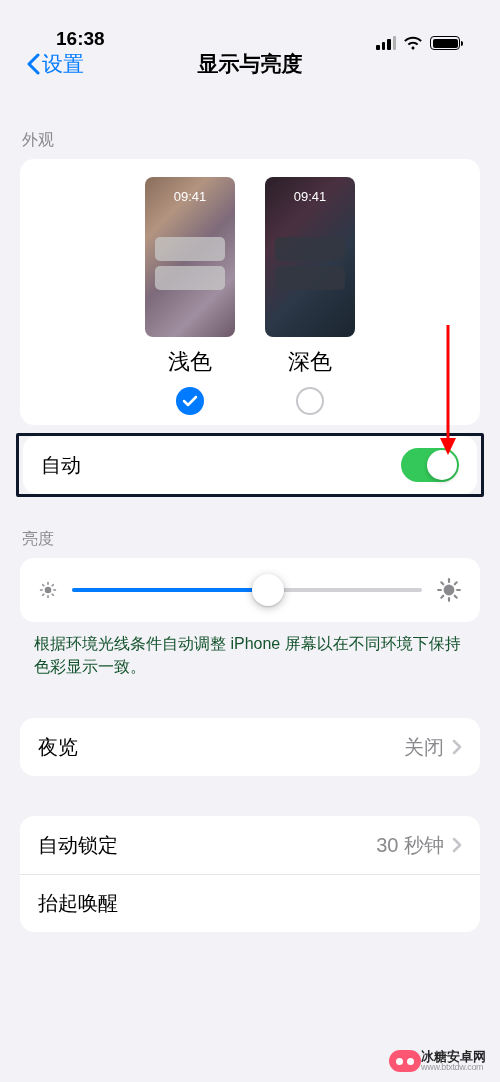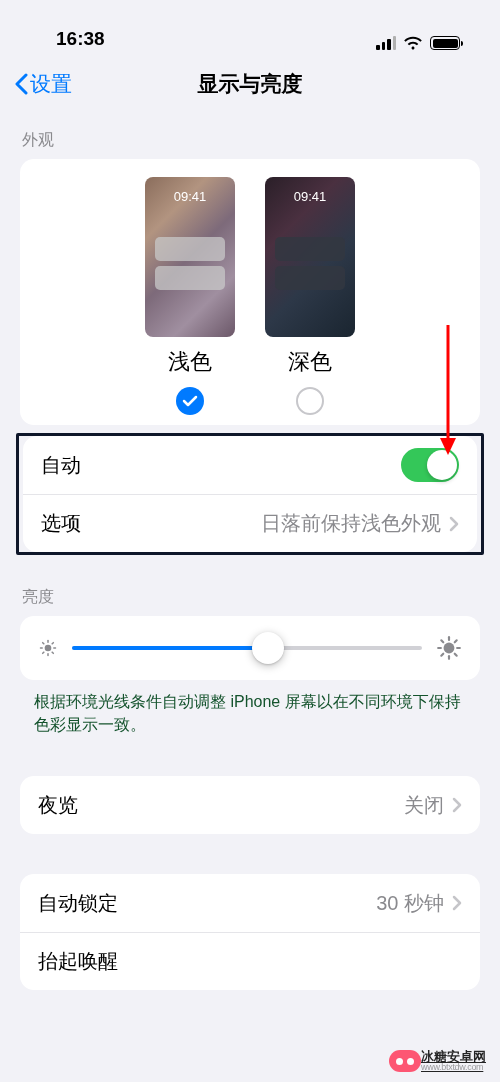--- a/index.html
+++ b/index.html
@@ -61,23 +61,23 @@
       background:#000;border-radius:0 2px 2px 0;
     }
     .battery-fill{
       position:absolute;left:1.5px;top:1.5px;bottom:1.5px;
       width:calc(100% - 3px);
       background:#000;border-radius:2px;
     }
     .nav-bar {
       height: 48px;
       display: flex;
-      align-items: flex-end;
-      position: relative;
-      padding: 0 14px;
+      align-items: flex-start;
+      position: relative;
+      padding: 0 26px;
     }
     .back-btn {
       display: flex;
       align-items: center;
       color: #007aff;
       font-size: 21px;
       gap: 2px;
     }
     .back-chevron svg{display:block}
     .nav-title {
@@ -260,21 +260,20 @@
       padding: 10px 34px 0;
       line-height: 1.45;
     }
     .watermark {
       position: absolute;
       bottom: 10px;
       right: 14px;
       display: flex;
       align-items: flex-end;
       opacity: 0.85;
-      text-decoration: underline;
     }
     .watermark-logo {
       width: 32px;
       height: 22px;
       background: #ff3b5c;
       border-radius: 11px;
       position: relative;
     }
     .watermark-logo::before,.watermark-logo::after{
       content:'';position:absolute;width:7px;height:7px;background:#fff;border-radius:50%;top:7.5px;
@@ -353,31 +352,20 @@
     </div>
   </div>
 </div>
 
 <div class="highlight-box">
   <div class="card">
     <div class="row">
       <span>自动</span>
       <div class="switch">
         <div class="switch-knob"></div>
-      </div>
-    </div>
-    <div class="row">
-      <span>选项</span>
-      <div class="row-value">
-        <span>日落前保持浅色外观</span>
-        <span class="chevron-right">
-          <svg width="10" height="16" viewBox="0 0 10 16">
-              <path d="M2 2 L8 8 L2 14" stroke="#c5c5c9" stroke-width="2.5" fill="none" stroke-linecap="round" stroke-linejoin="round"></path>
-            </svg>
-        </span>
       </div>
     </div>
   </div>
 </div>
 
 <svg class="arrow-annotation" width="20" height="140" viewBox="0 0 20 140">
   <line x1="10" y1="5" x2="10" y2="120" stroke="#ff0000" stroke-width="3"></line>
   <path d="M10 135 L2 118 L18 118 Z" fill="#ff0000"></path>
 </svg>
 

